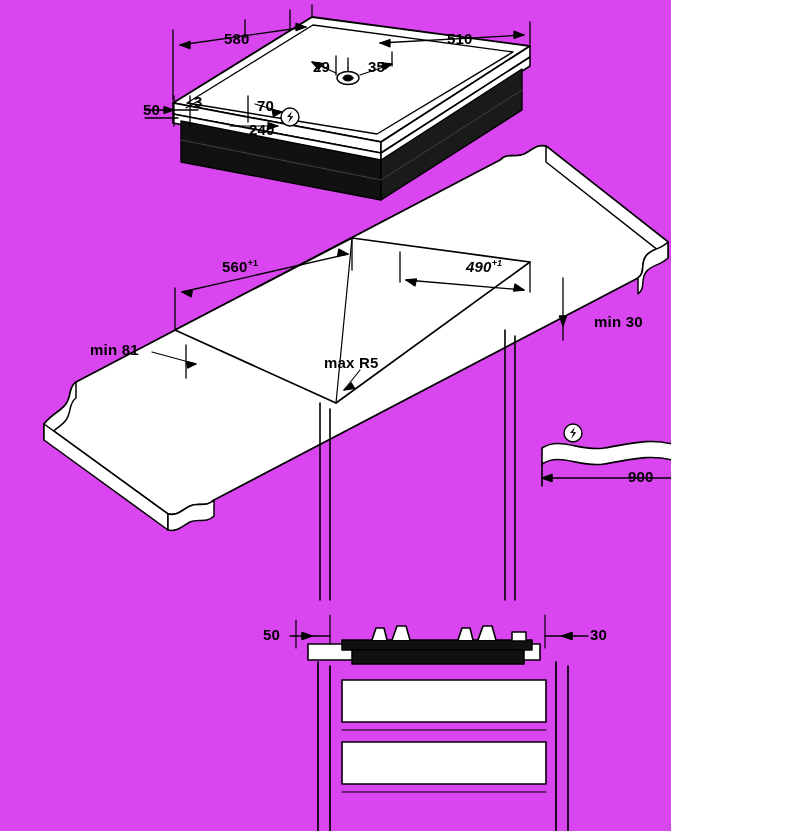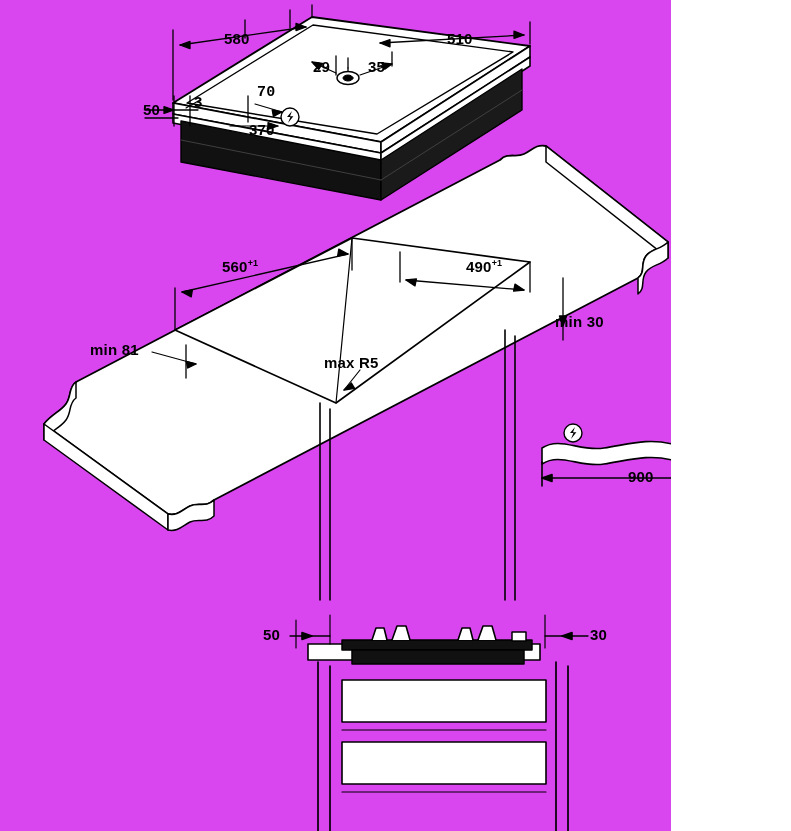--- a/index.html
+++ b/index.html
@@ -233,27 +233,27 @@
 
     </g>
   </svg>
 
   <div class="dimlabel" style="left:224px; top:30px;">580</div>
   <div class="dimlabel" style="left:447px; top:30px;">510</div>
   <div class="dimlabel" style="left:313px; top:58px;">29</div>
   <div class="dimlabel" style="left:368px; top:58px;">35</div>
   <div class="dimlabel" style="left:143px; top:101px;">50</div>
   <div class="dimlabel" style="left:194px; top:93px;">3</div>
-  <div class="dimlabel" style="left:257px; top:84px;font-family:Liberation Mono, monospace;">70</div>
-  <div class="dimlabel" style="left:249px; top:121px;">370</div>
+  <div class="dimlabel" style="left:257px; top:97px;">70</div>
+  <div class="dimlabel" style="left:249px; top:121px;">240</div>
 
   <div class="dimlabel" style="left:222px; top:258px;text-align:right;"><span>560</span><span class="sup">+1</span></div>
-  <div class="dimlabel" style="left:466px; top:258px;"><span>490</span><span class="sup">+1</span></div>
+  <div class="dimlabel" style="left:466px; top:258px;font-style:italic;"><span>490</span><span class="sup">+1</span></div>
 
   <div class="dimlabel" style="left:90px;  top:341px;">min 81</div>
-  <div class="dimlabel" style="left:555px; top:313px;">min 30</div>
+  <div class="dimlabel" style="left:594px; top:313px;">min 30</div>
   <div class="dimlabel" style="left:324px; top:354px;">max R5</div>
   <div class="dimlabel" style="left:628px; top:468px;">900</div>
 
   <div class="dimlabel" style="left:263px; top:626px;">50</div>
   <div class="dimlabel" style="left:590px; top:626px;">30</div>
 
 </div>
 
 </body></html>

